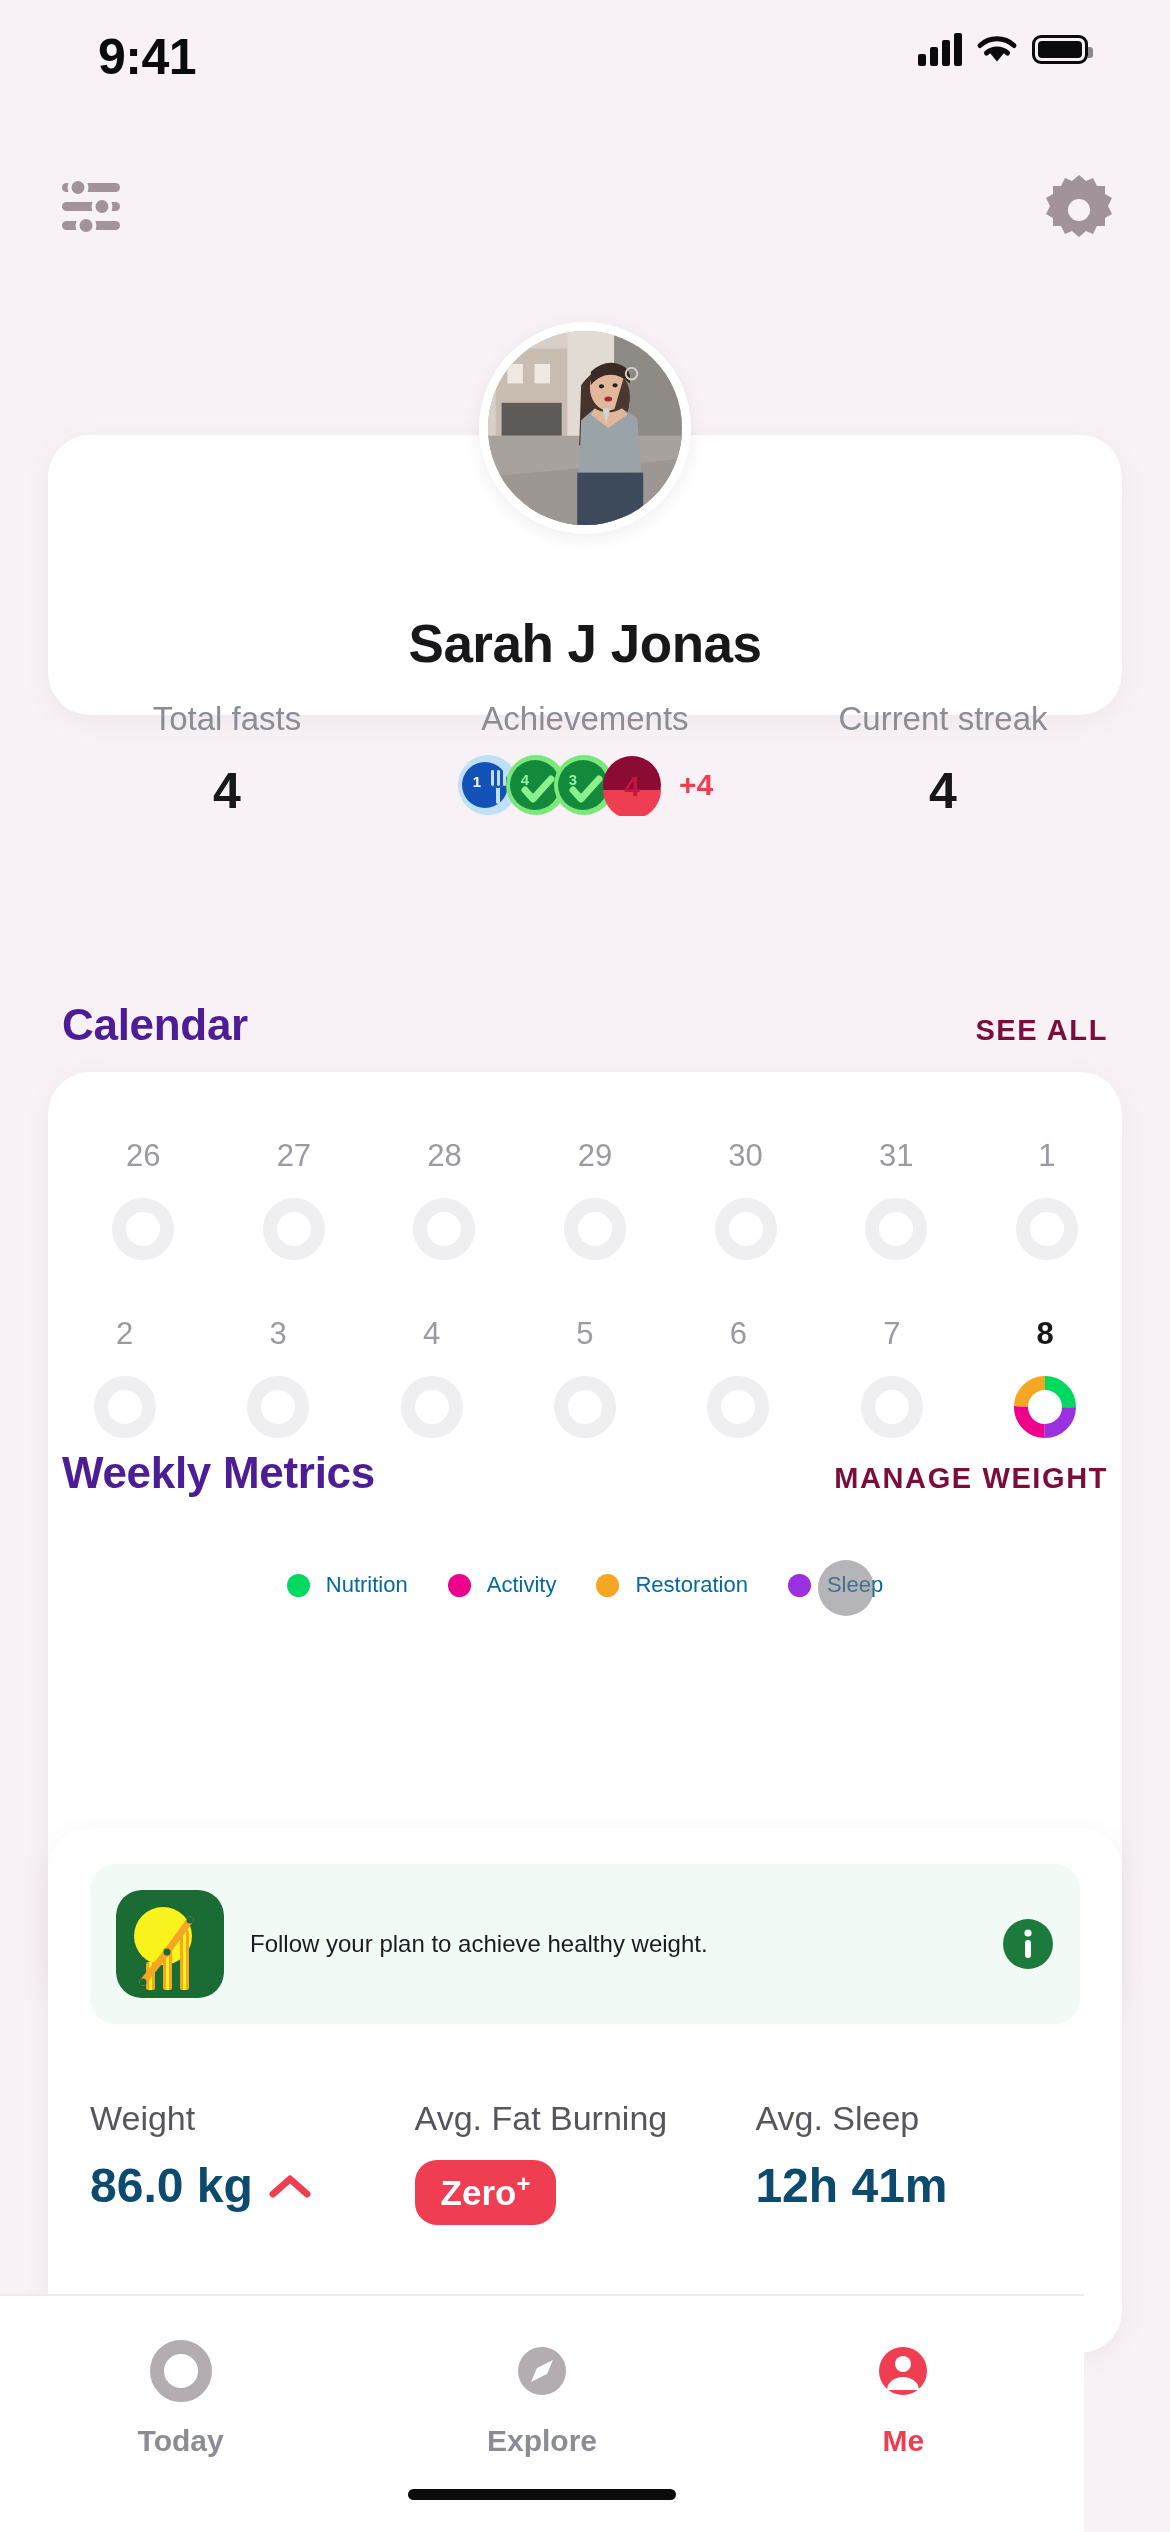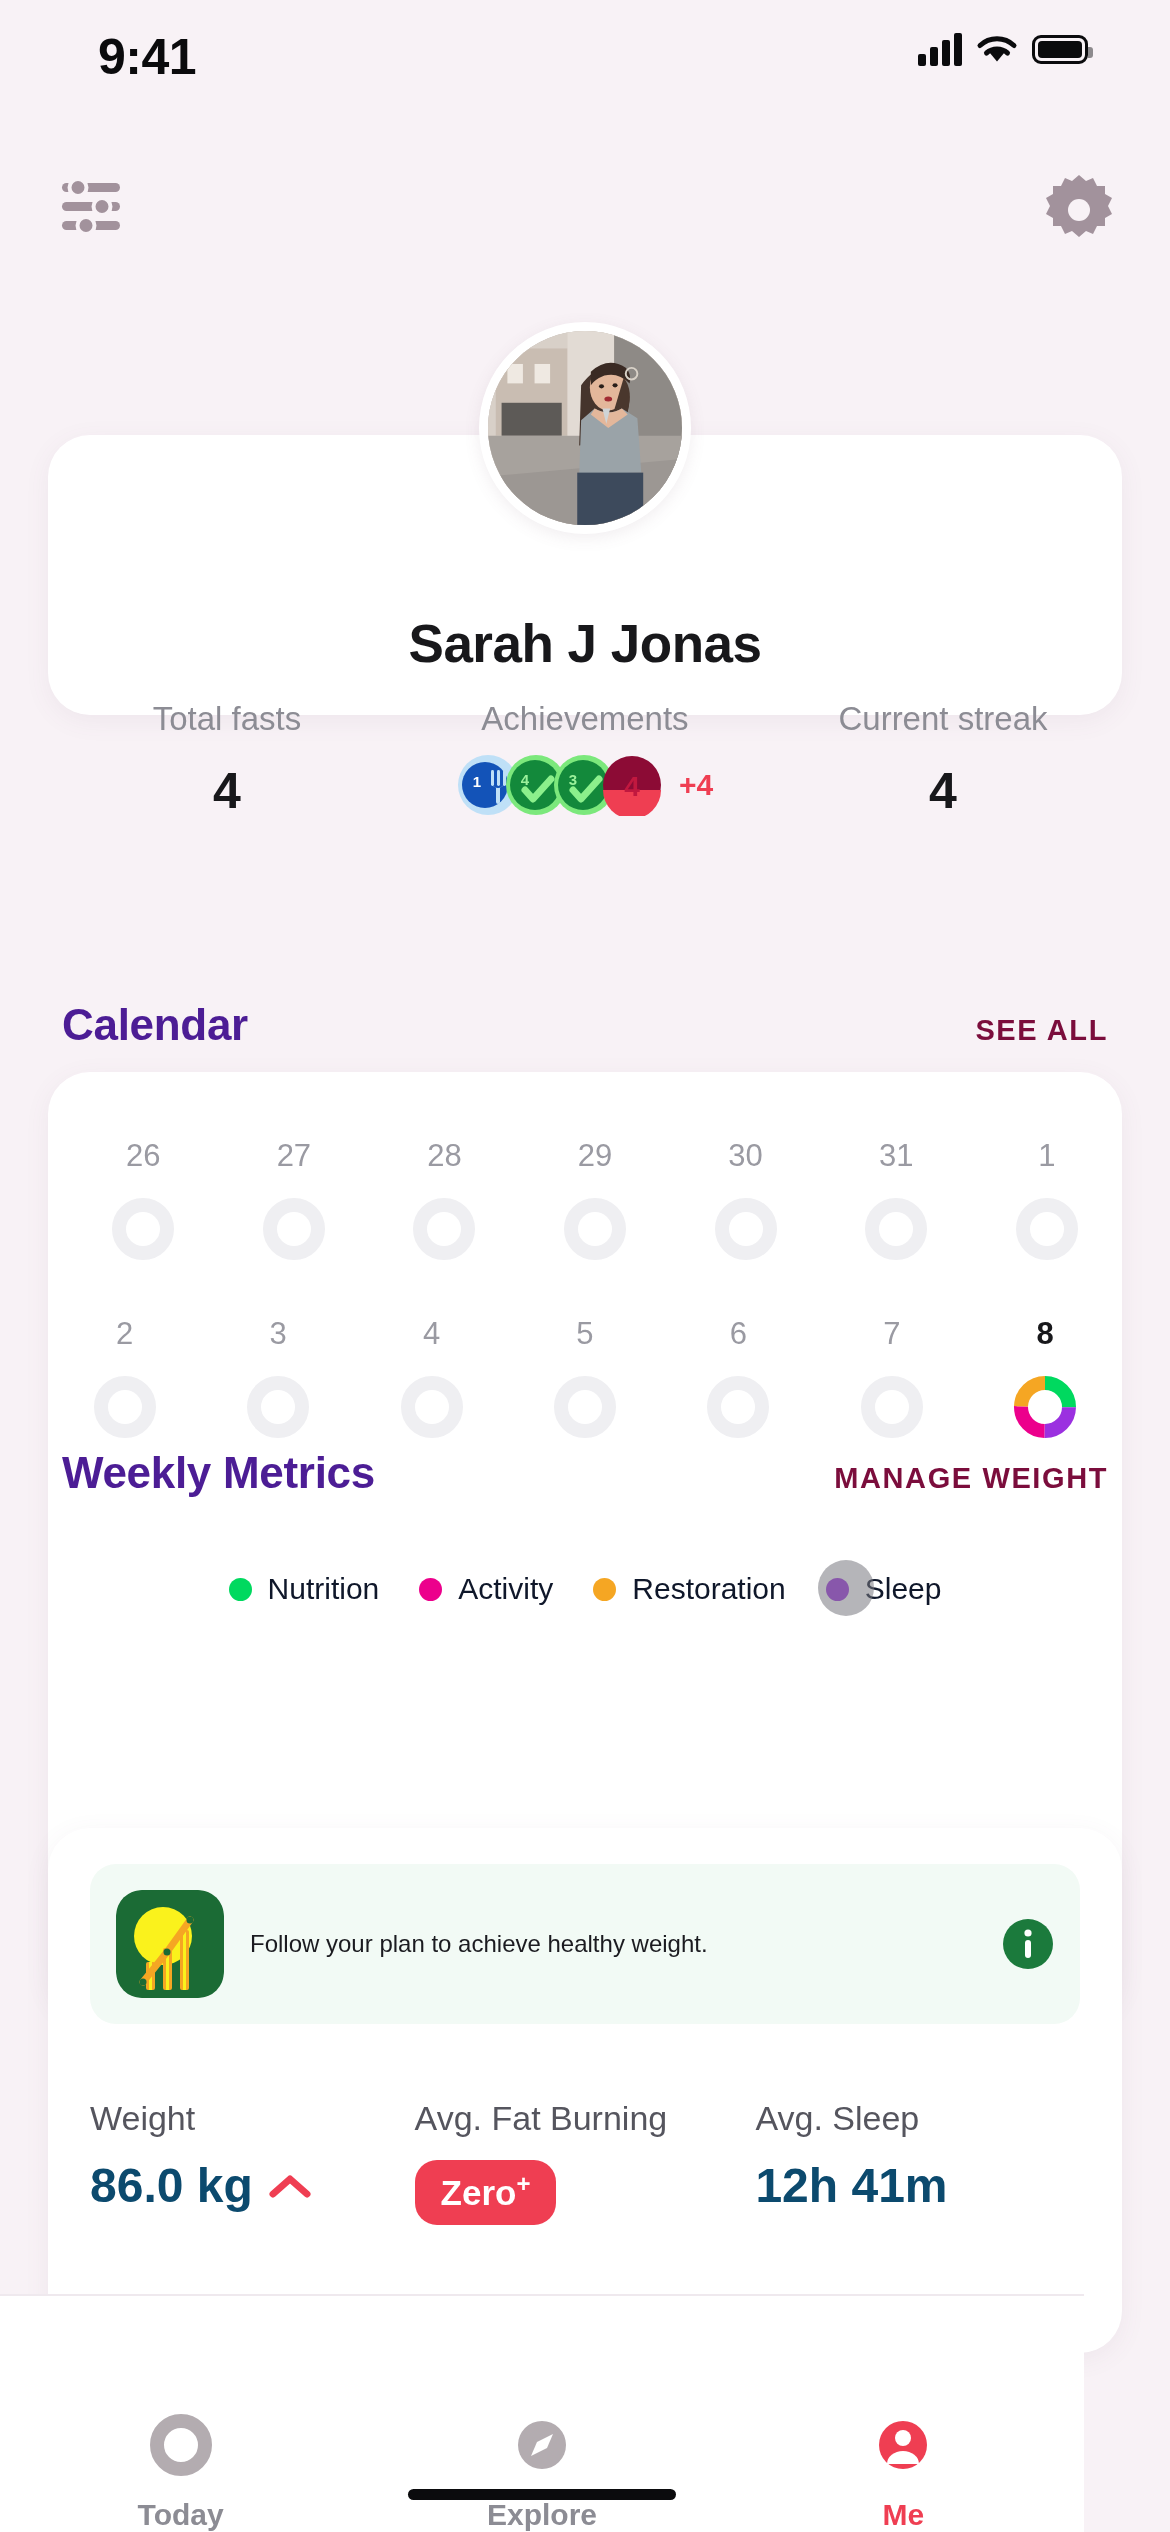--- a/index.html
+++ b/index.html
@@ -92,21 +92,21 @@
     border: 14px solid #EFEFF2;
   }
   .ring-multi { margin: 24px auto 0; width: 62px; height: 62px; }
   .ring-multi svg { display: block; }
   .legend {
     position: absolute; left: 0; top: 500px; width: 1074px;
     display: flex; align-items: center; justify-content: center; gap: 40px;
   }
   .leg { display: flex; align-items: center; gap: 16px; }
   .leg-dot { width: 23px; height: 23px; border-radius: 50%; }
-  .leg-text { font-size: 30px; color: #0f172a; }
+  .leg-text { font-size: 22px; color: #0369a1; }
   .leg-cursor {
     position: absolute; left: 770px; top: 488px; width: 56px; height: 56px;
     border-radius: 50%; background: rgba(120,120,128,.55);
   }
 
   
   .wm-card {
     position: absolute; left: 48px; top: 1828px; width: 1074px; height: 525px;
     background: #FFFFFF; border-radius: 42px; box-shadow: 0 6px 26px rgba(120,90,110,.07);
   }
@@ -133,21 +133,21 @@
     display: inline-block; margin-top: 22px; padding: 10px 26px 12px;
     background: #EF3E52; color: #FFFFFF; border-radius: 22px;
     font-size: 35px; font-weight: 700;
   }
   .pill sup { font-size: 24px; vertical-align: super; }
 
   
   .tabbar {
     position: absolute; left: 0; bottom: 0; width: 1084px; height: 238px;
     background: #FFFFFF; border-top: 2px solid #EFE9EE;
-    display: flex; align-items: flex-end; padding-top: 44px;
+    display: flex; align-items: flex-start; padding-top: 44px;
   }
   .tab { flex: 1; text-align: center; }
   .tab-icon { width: 62px; height: 62px; margin: 0 auto; }
   .tab-label { margin-top: 18px; font-size: 30px; color: #8C8C94; font-weight: 700; }
   .tab.active .tab-label { color: #EF3E52; }
   .home-ind {
     position: absolute; left: 50%; transform: translateX(-50%); bottom: 32px;
     width: 268px; height: 11px; border-radius: 6px; background: #0B0B0D;
   }
 </style>

